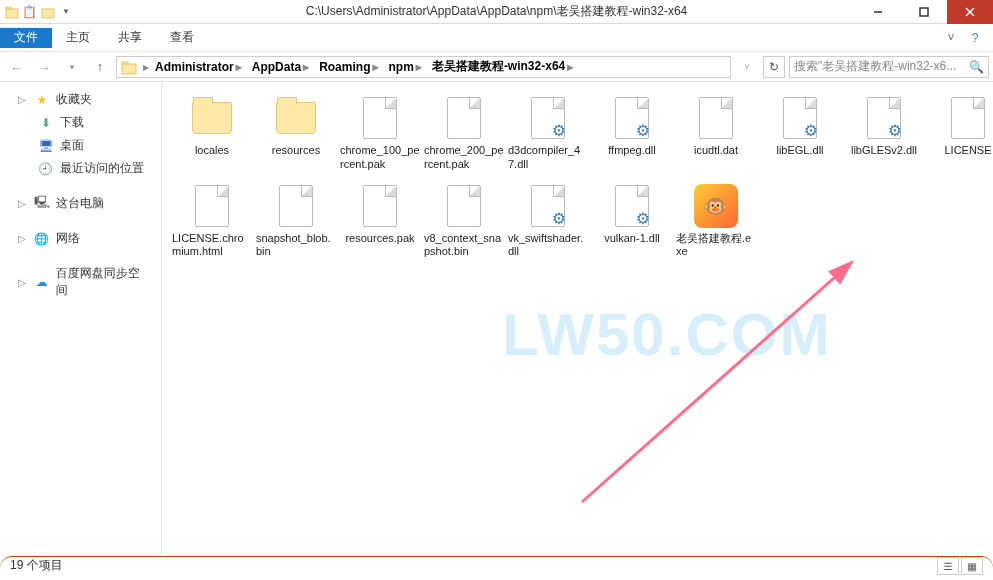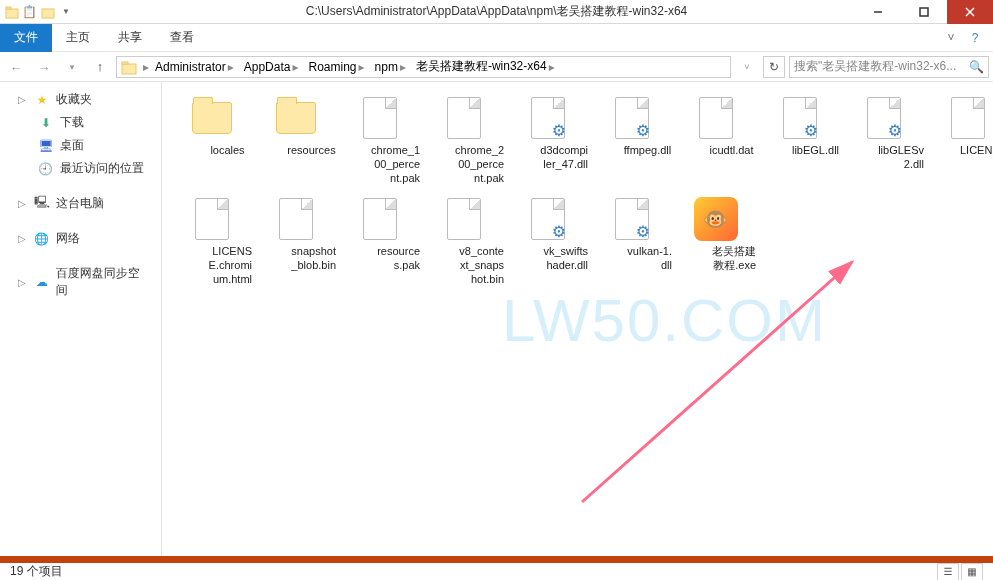--- a/index.html
+++ b/index.html
@@ -9,69 +9,69 @@
     .titlebar { height: 24px; background: #fff; border-bottom: 1px solid #d9d9d9; display: flex; align-items: center; position: relative; }
     .titlebar-icons { display: flex; align-items: center; padding: 0 4px; gap: 2px; }
     .tb-icon { width: 16px; height: 16px; display: inline-flex; align-items: center; justify-content: center; font-size: 12px; }
     .titlebar-title { position: absolute; left: 50%; transform: translateX(-50%); font-size: 12px; color: #333; }
     .win-controls { margin-left: auto; display: flex; }
     .win-btn { width: 46px; height: 24px; display: flex; align-items: center; justify-content: center; font-size: 12px; }
     .win-btn.close { background: #c1392b; color: #fff; }
 
     
     .ribbon { height: 28px; background: #fff; display: flex; align-items: center; border-bottom: 1px solid #e5e5e5; position: relative; }
-    .ribbon-tab { padding: 0 14px; height: 28px; display: flex; align-items: center; font-size: 12px; color: #333; }
+    .ribbon-tab { padding: 0 14px; height: 20px; display: flex; align-items: center; font-size: 12px; color: #333; }
     .ribbon-tab.active { background: #1979ca; color: #fff; }
     .ribbon-right { margin-left: auto; padding-right: 8px; display: flex; gap: 4px; }
     .ribbon-icon { width: 20px; height: 20px; font-size: 12px; color: #777; display: inline-flex; align-items: center; justify-content: center; }
 
     
     .addrbar { height: 30px; background: #fff; border-bottom: 1px solid #e5e5e5; display: flex; align-items: center; padding: 0 4px; gap: 4px; }
     .nav-btn { width: 24px; height: 24px; display: flex; align-items: center; justify-content: center; color: #999; font-size: 13px; }
     .nav-btn.enabled { color: #333; }
     .breadcrumb { flex: 1; height: 22px; border: 1px solid #ccc; display: flex; align-items: center; padding: 0 4px; font-size: 12px; overflow: hidden; }
     .bc-icon { width: 16px; height: 16px; margin-right: 4px; }
-    .bc-seg { padding: 0 4px; white-space: nowrap; display: flex; align-items: center; }
+    .bc-seg { padding: 0 4px; white-space: nowrap; display: flex; align-items: center; font-weight: bold; }
     .bc-sep { color: #888; padding: 0 2px; }
     .refresh-btn { width: 22px; height: 22px; border: 1px solid #ccc; display: flex; align-items: center; justify-content: center; font-size: 12px; color: #555; }
     .searchbox { width: 200px; height: 22px; border: 1px solid #ccc; display: flex; align-items: center; padding: 0 4px; font-size: 12px; color: #888; }
     .searchbox-text { flex: 1; overflow: hidden; text-overflow: ellipsis; white-space: nowrap; }
 
     
     .main { display: flex; height: calc(580px - 24px - 28px - 30px - 24px); }
     .sidebar { width: 162px; border-right: 1px solid #e5e5e5; padding: 6px 0; overflow: auto; }
     .side-group { margin-bottom: 12px; }
     .side-item { display: flex; align-items: center; padding: 3px 10px 3px 18px; font-size: 12px; color: #333; gap: 6px; }
     .side-item .chev { width: 10px; color: #888; font-size: 10px; }
     .side-item .ico { width: 16px; height: 16px; display: inline-flex; align-items: center; justify-content: center; font-size: 12px; }
     .star { color: #f5c518; }
 
     
     .content { flex: 1; padding: 12px 0 0 10px; overflow: auto; position: relative; }
     .file-grid { display: grid; grid-template-columns: repeat(10, 80px); gap: 10px 4px; }
     .file-item { width: 80px; display: flex; flex-direction: column; align-items: center; font-size: 11px; color: #222; cursor: default; }
     .file-icon { width: 48px; height: 48px; display: flex; align-items: center; justify-content: center; margin-bottom: 2px; }
-    .file-label { text-align: right; line-height: 1.25; word-break: break-all; max-height: 42px; overflow: hidden; margin-left: 31px; }
+    .file-label { text-align: left; line-height: 1.25; word-break: break-all; max-height: 42px; overflow: hidden; }
 
     
     .icon-folder { width: 40px; height: 32px; background: #ffe9a8; border: 1px solid #e6c76a; border-radius: 2px 2px 4px 4px; position: relative; }
     .icon-folder::before { content: ""; position: absolute; top: -6px; left: 0; width: 18px; height: 6px; background: #ffe9a8; border: 1px solid #e6c76a; border-bottom: none; border-radius: 2px 2px 0 0; }
     .icon-file { width: 34px; height: 42px; background: #fff; border: 1px solid #bbb; border-radius: 2px; position: relative; }
     .icon-file::before { content: ""; position: absolute; top: 0; right: 0; width: 10px; height: 10px; background: linear-gradient(135deg, #fff 0%, #fff 50%, #ddd 50%, #ddd 100%); border-left: 1px solid #bbb; border-bottom: 1px solid #bbb; }
     .icon-file.gear::after { content: "⚙"; position: absolute; bottom: -2px; right: -2px; font-size: 16px; color: #3b82c4; }
     .icon-exe { width: 44px; height: 44px; background: linear-gradient(135deg, #ffcc33, #ff6633); border-radius: 8px; display: flex; align-items: center; justify-content: center; font-size: 20px; }
 
     
     .arrow-anno { position: absolute; }
 
     
-    .watermark { position: absolute; top: 204px; left: 340px; font-size: 60px; font-weight: 400; color: rgba(180, 225, 245, 0.55); letter-spacing: 2px; pointer-events: none; }
-
-    
-    .statusbar { height: 24px; border-top: 7px solid #c2410c; display: flex; align-items: center; padding: 0 10px; font-size: 12px; color: #333; }
+    .watermark { position: absolute; top: 218px; left: 340px; font-size: 60px; font-weight: 700; color: rgba(180, 225, 245, 0.55); letter-spacing: 2px; pointer-events: none; }
+
+    
+    .statusbar { height: 24px; border-top: 1px solid #c2410c; display: flex; padding: 0 10px; font-size: 12px; color: #333; border-radius: 12px; }
     .statusbar .view-icons { margin-left: auto; display: flex; gap: 2px; }
     .view-btn { width: 22px; height: 18px; border: 1px solid #ccc; display: flex; align-items: center; justify-content: center; font-size: 10px; color: #555; }
   </style>
 </head>
 <body>
 
 <div class="titlebar">
   <div class="titlebar-icons">
     <span class="tb-icon">
       <svg width="14" height="14" viewBox="0 0 14 14">

